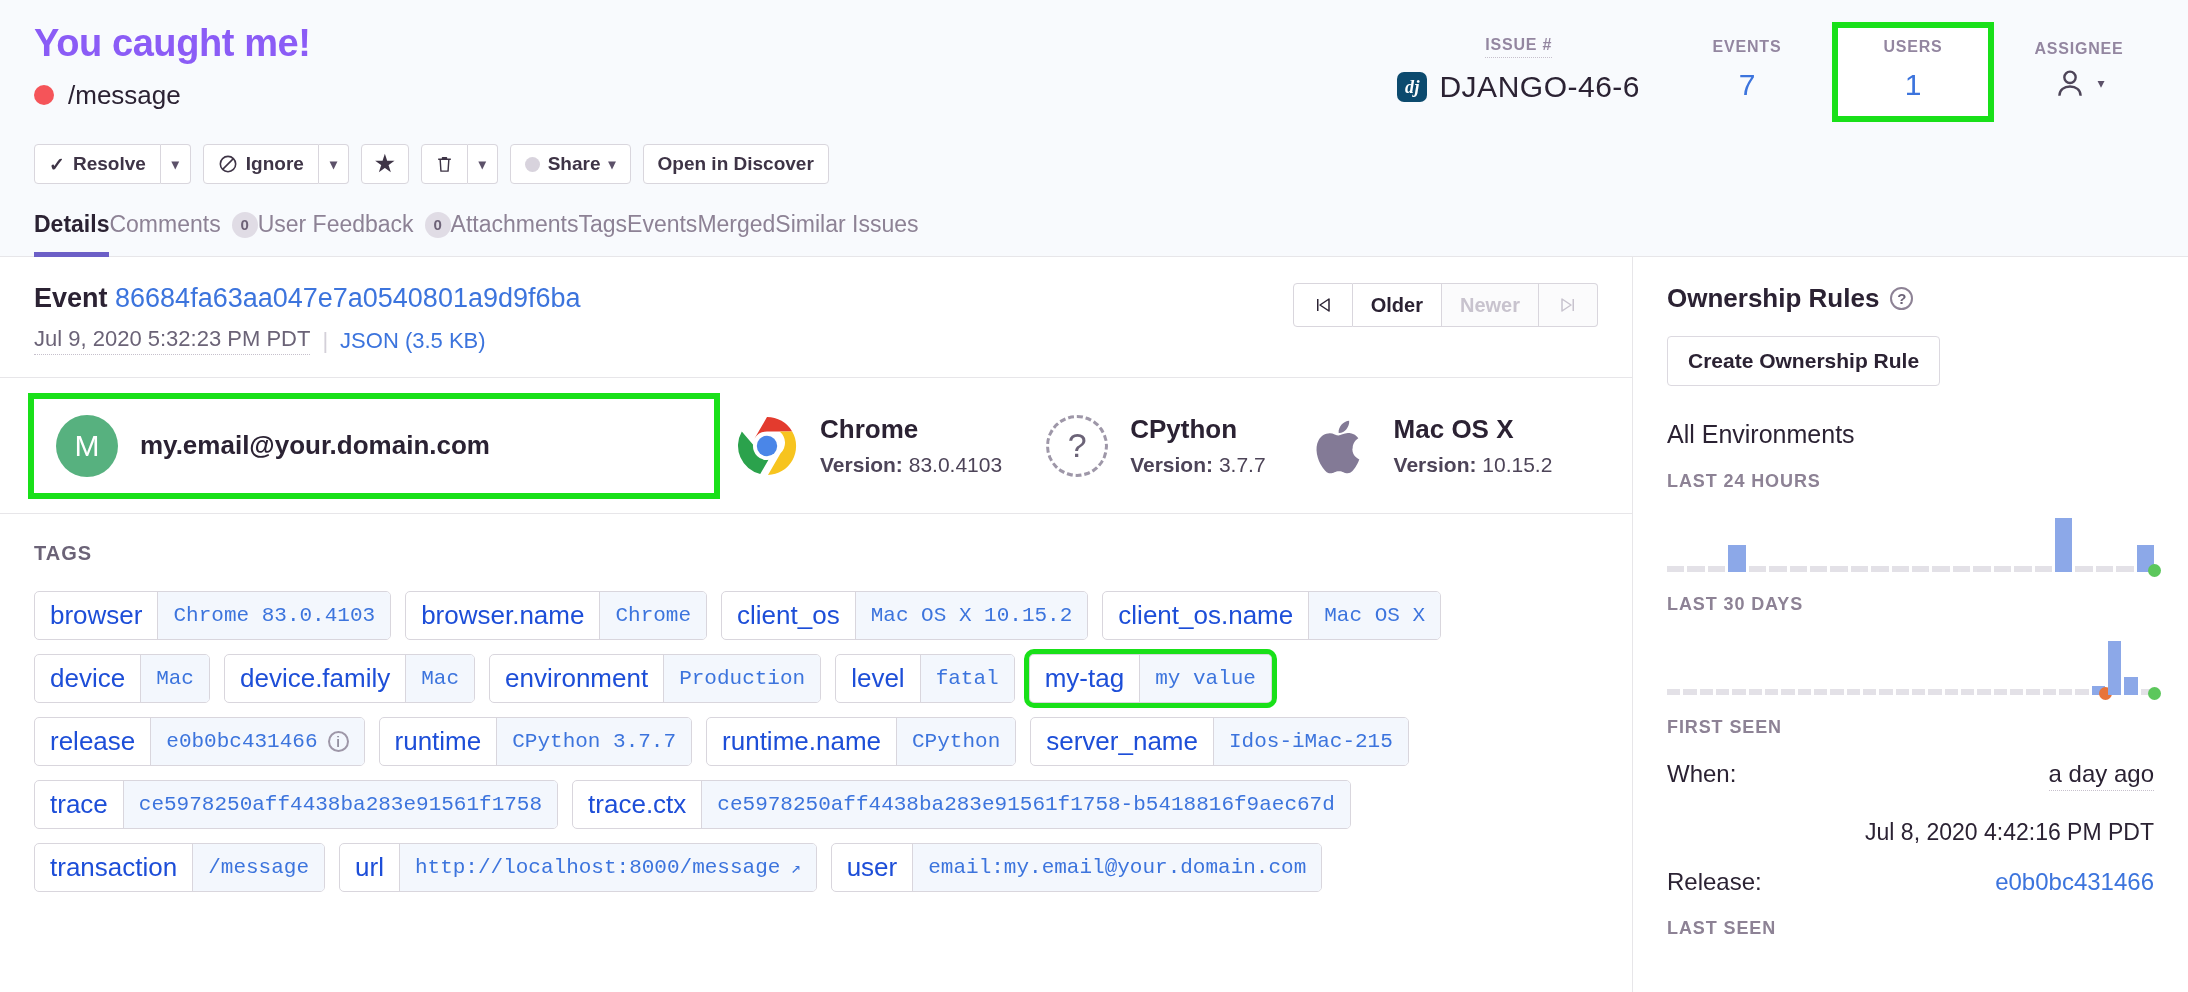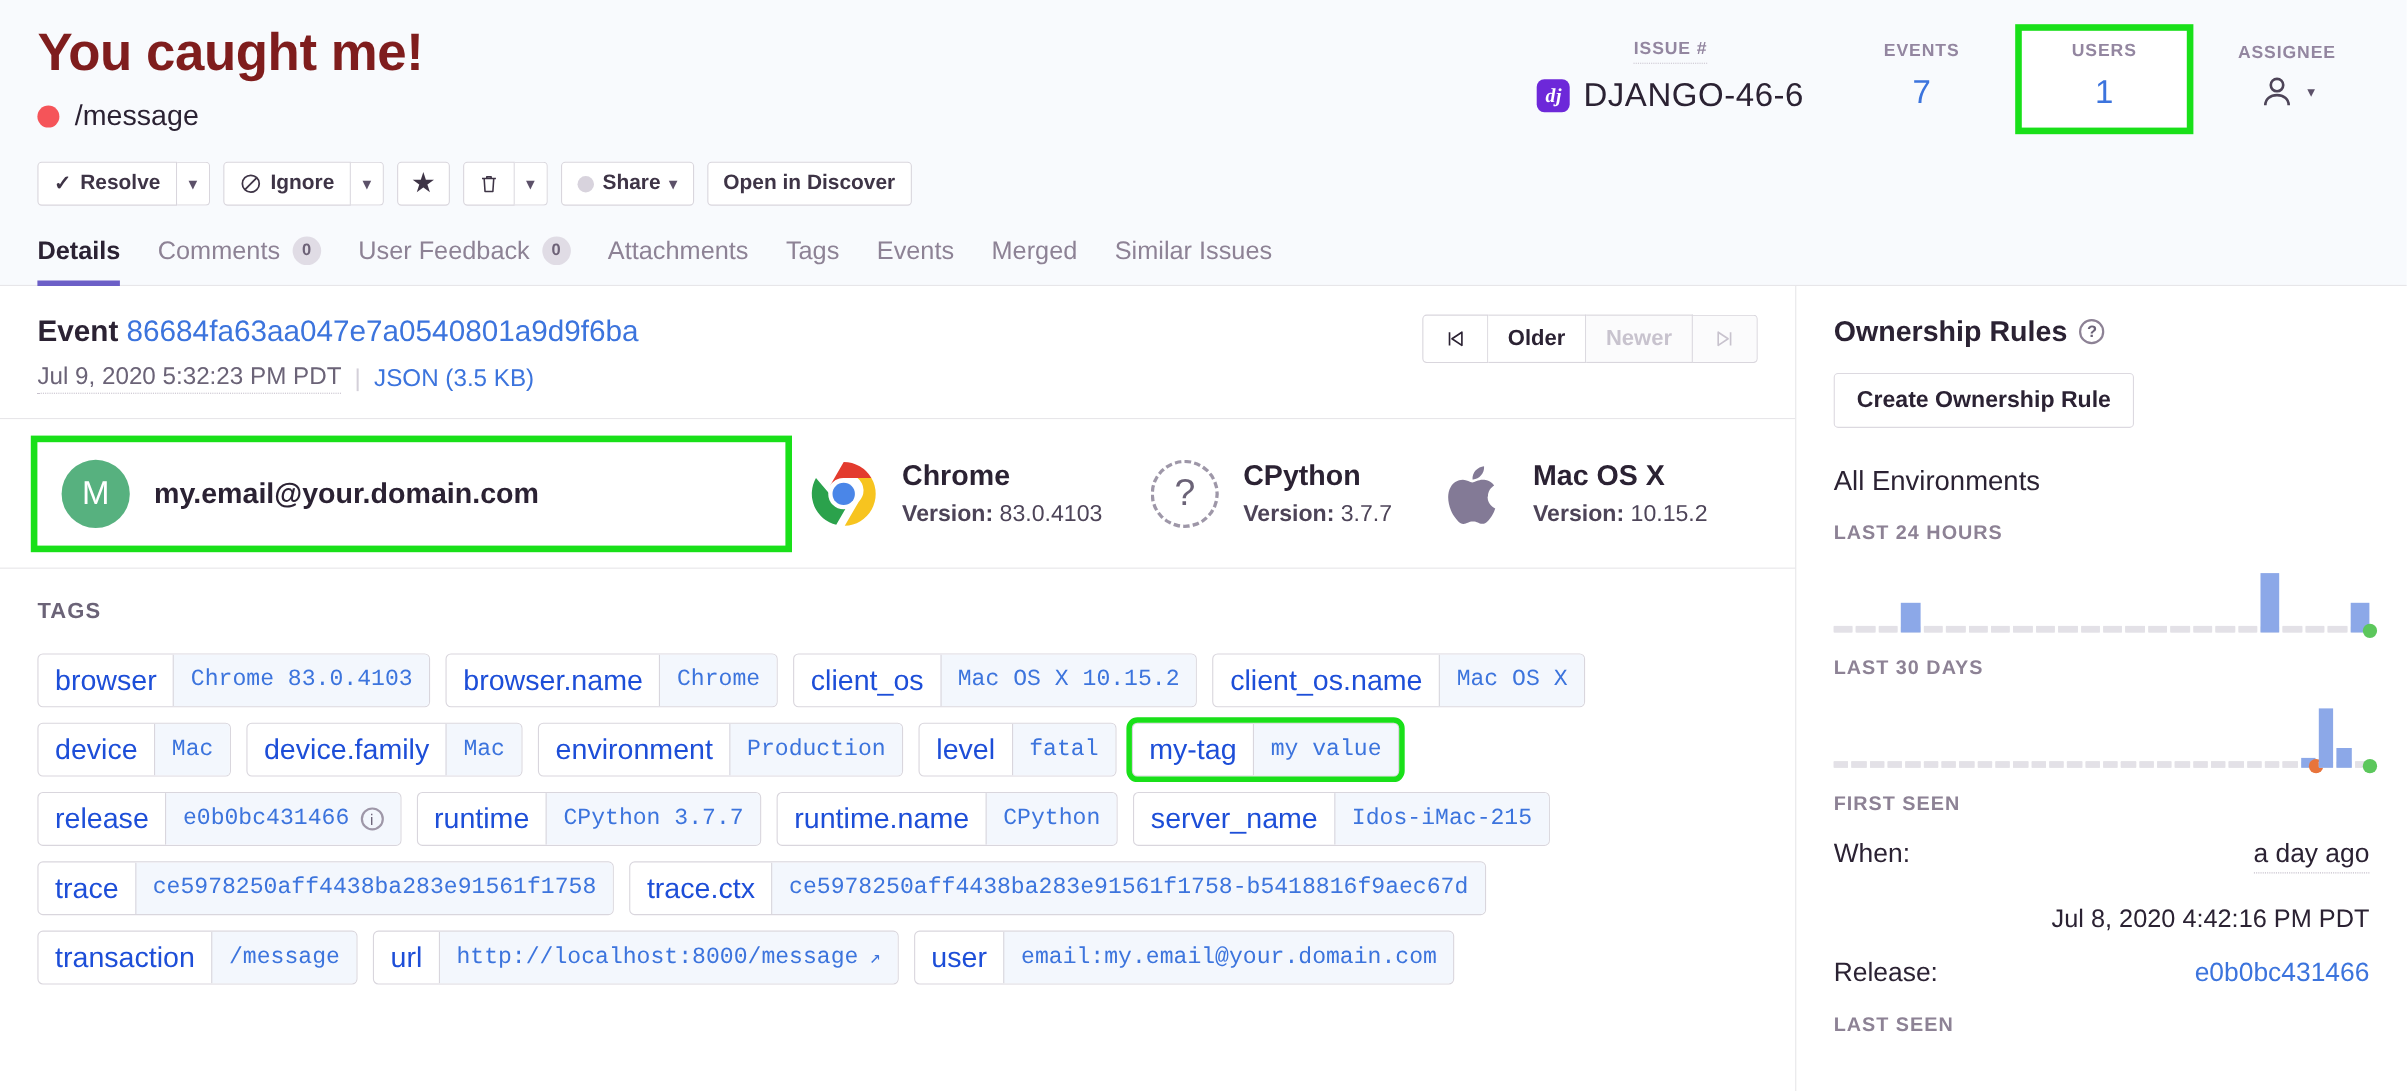--- a/index.html
+++ b/index.html
@@ -15,39 +15,39 @@
   
   .header {
     background: #f8fafd;
     border-bottom: 1px solid #e7e6e9;
     padding: 22px 34px 0 34px;
     position: relative;
   }
   .header-top { display: flex; align-items: flex-start; justify-content: space-between; }
   .title-block { padding-top: 2px; }
   .issue-title {
-    font-size: 48px; font-weight: bold; letter-spacing: -0.4px;
-    color: #7f1d1d; line-height: 1.05; text-align: center;
+    font-size: 38px; font-weight: bold; letter-spacing: -0.4px;
+    color: #8b5cf6; line-height: 1.05; text-align: center;
   }
   .issue-sub { display: flex; align-items: center; gap: 14px; margin-top: 16px; }
   .level-dot { width: 20px; height: 20px; border-radius: 50%; background: #f55459; flex: none; }
   .culprit { font-size: 26px; color: #2b2233; }
 
   
   .stats { display: flex; align-items: center; gap: 16px; padding-top: 4px; }
   .stat { text-align: center; min-width: 150px; padding: 10px 16px 14px 16px; position: relative; }
   .stat-label {
     font-size: 16px; font-weight: bold; letter-spacing: 0.8px;
     color: #9386a0; text-transform: uppercase; white-space: nowrap;
   }
   .stat-label.dotted { border-bottom: 1px dotted #c6c0cc; display: inline-block; padding-bottom: 3px; }
   .stat-value { font-size: 30px; color: #3c74dd; margin-top: 12px; font-weight: 400; }
   .stat-value.dark { color: #2b2233; display: flex; align-items: center; gap: 12px; justify-content: center; }
   .dj-badge {
-    width: 30px; height: 30px; border-radius: 7px; background: #6d28d9;
+    width: 30px; height: 30px; border-radius: 7px; background: #0c4a6e;
     color: #fff; font-size: 18px; font-weight: bold; font-style: italic;
     display: flex; align-items: center; justify-content: center; flex: none;
     font-family: "Liberation Serif", serif;
   }
   .stat.issue-stat { min-width: 260px; }
   .stat.issue-stat .stat-value { font-size: 30px; letter-spacing: 0.5px; }
   .highlight-box { outline: 6px solid #19e019; outline-offset: 0px; background: #fff; }
   .assignee-icon { display: flex; align-items: center; gap: 10px; justify-content: center; margin-top: 8px; }
 
   
@@ -59,21 +59,21 @@
     color: #3e3446; display: flex; align-items: center; gap: 8px;
     cursor: pointer; white-space: nowrap;
   }
   .btn-group .btn:first-child { border-top-right-radius: 0; border-bottom-right-radius: 0; }
   .btn-group .btn:last-child { border-top-left-radius: 0; border-bottom-left-radius: 0; border-left: none; padding: 0 11px; }
   .btn.icon-only { padding: 0 13px; }
   .share-dot { width: 15px; height: 15px; border-radius: 50%; background: #d8d3dd; flex: none; }
   .chev { font-size: 14px; color: #5c5169; }
 
   
-  .tabs { display: flex; align-items: flex-end; gap: 34px; margin-top: 26px; }
+  .tabs { display: flex; align-items: flex-end; margin-top: 26px; }
   .tab {
     font-size: 23px; color: #8d8295; padding-bottom: 14px; cursor: pointer;
     display: flex; align-items: center; gap: 11px; white-space: nowrap;
     border-bottom: 5px solid transparent; position: relative; top: 1px;
   }
   .tab.active { color: #2b2233; font-weight: bold; border-bottom-color: #6c5fc7; }
   .tab-badge {
     background: #e0dce5; color: #6d6277; border-radius: 50%;
     width: 26px; height: 26px; font-size: 15px; font-weight: bold;
     display: flex; align-items: center; justify-content: center;

